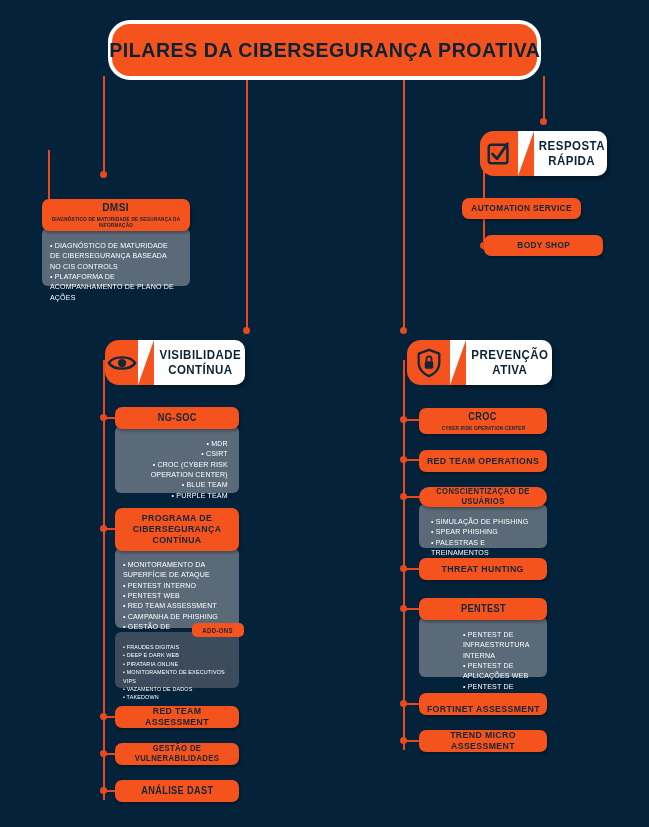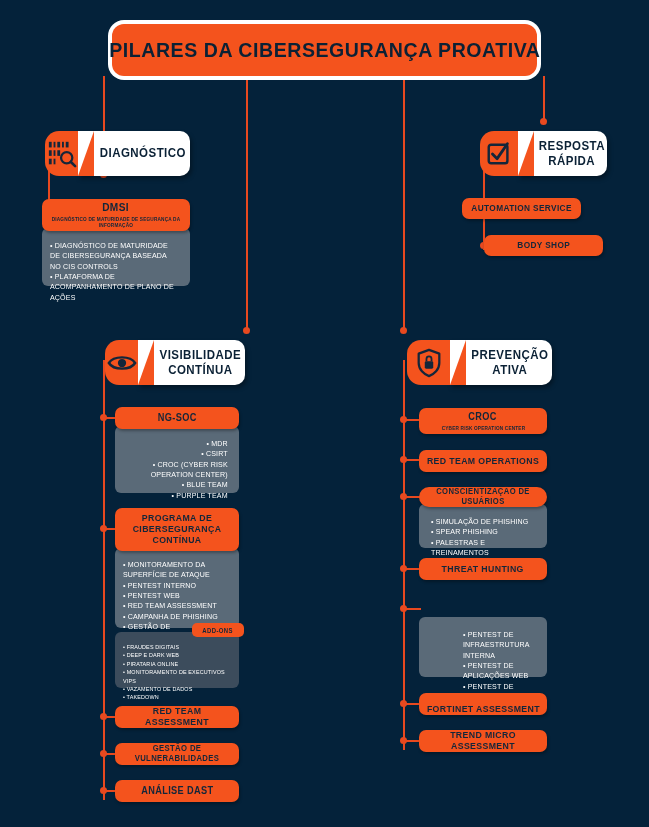--- a/index.html
+++ b/index.html
@@ -15,21 +15,21 @@
   .vline { position: absolute; width: 2px; background: #e8491f; }
   .hline { position: absolute; height: 2px; background: #e8491f; }
   .dot {
     position: absolute; width: 7px; height: 7px; border-radius: 50%;
     background: #e8491f;
   }
 
   
   .title-box {
     position: absolute; left: 112px; top: 24px; width: 425px; height: 52px;
-    background: #f4531d; border-radius: 12px;
+    background: #f4531d; border-radius: 18px;
     box-shadow: 0 0 0 4px #ffffff;
     display: flex; align-items: center; justify-content: center;
   }
   .title-box .t {
     color: #0b2135; font-size: 21px; font-weight: 700;
     letter-spacing: 0.6px; font-family: "Liberation Sans", sans-serif;
     transform: scaleX(0.93); white-space: nowrap;
   }
 
   
@@ -119,43 +119,20 @@
 
   <div class="vline" style="left:246px; top:76px; height:255px;"></div>
   <div class="dot" style="left:243px; top:327px;"></div>
 
   <div class="vline" style="left:403px; top:76px; height:255px;"></div>
   <div class="dot" style="left:400px; top:327px;"></div>
 
   <div class="vline" style="left:543px; top:76px; height:46px;"></div>
   <div class="dot" style="left:540px; top:118px;"></div>
 
-  <div class="pillar" style="left:45px; top:131px; width:145px;">
-    <div class="icon-tab">
-      <svg width="30" height="30" viewBox="0 0 32 32" aria-hidden="true">
-        <g fill="#14263a">
-          <rect x="2" y="3" width="3" height="6"></rect>
-          <rect x="7" y="3" width="2" height="6"></rect>
-          <rect x="11" y="3" width="3" height="6"></rect>
-          <rect x="16" y="3" width="2" height="6"></rect>
-          <rect x="20" y="3" width="3" height="6"></rect>
-          <rect x="2" y="12" width="3" height="6"></rect>
-          <rect x="7" y="12" width="2" height="6"></rect>
-          <rect x="11" y="12" width="3" height="6"></rect>
-          <rect x="2" y="21" width="3" height="6"></rect>
-          <rect x="7" y="21" width="2" height="6"></rect>
-        </g>
-        <circle cx="21" cy="20" r="6" fill="none" stroke="#14263a" stroke-width="2.4"></circle>
-        <line x1="25.5" y1="24.5" x2="30" y2="29" stroke="#14263a" stroke-width="2.8" stroke-linecap="round"></line>
-      </svg>
-    </div>
-    <div class="label-tab">
-      <span>DIAGNÓSTICO</span>
-    </div>
-  </div>
 
   <div class="vline" style="left:48px; top:150px; height:105px;"></div>
   <div class="dot" style="left:45px; top:251px;"></div>
   <div class="hline" style="left:48px; top:254px; width:10px;"></div>
 
   <div class="ocard" style="left:42px; top:199px; width:148px; height:32px;">
     <div class="ct" style="font-size:11px;">DMSI</div>
     <div class="csub">DIAGNÓSTICO DE MATURIDADE DE SEGURANÇA DA INFORMAÇÃO</div>
   </div>
   <div class="gpanel" style="left:42px; top:228px; width:148px; height:58px;">
@@ -311,20 +288,23 @@
       <li>SIMULAÇÃO DE PHISHING</li>
       <li>SPEAR PHISHING</li>
       <li>PALESTRAS E TREINAMENTOS</li>
     </ul>
   </div>
 
   <div class="ocard" style="left:419px; top:558px; width:128px; height:22px;">
     <div class="ct" style="font-size:9.5px;">THREAT HUNTING</div>
   </div>
 
+  <div class="ocard" style="left:419px; top:598px; width:128px; height:22px;">
+    <div class="ct" style="font-size:10px;">PENTEST</div>
+  </div>
   <div class="gpanel" style="left:419px; top:617px; width:128px; height:60px;padding-left:40px;">
     <ul style="margin-top:6px; padding-left:4px;">
       <li>PENTEST DE INFRAESTRUTURA INTERNA</li>
       <li>PENTEST DE APLICAÇÕES WEB</li>
       <li>PENTEST DE ESCOPO PERSONALIZADO</li>
     </ul>
   </div>
 
   <div class="ocard" style="left:419px; top:693px; width:128px; height:22px;justify-content:flex-end;">
     <div class="ct" style="font-size:9.5px;">FORTINET ASSESSMENT</div>

